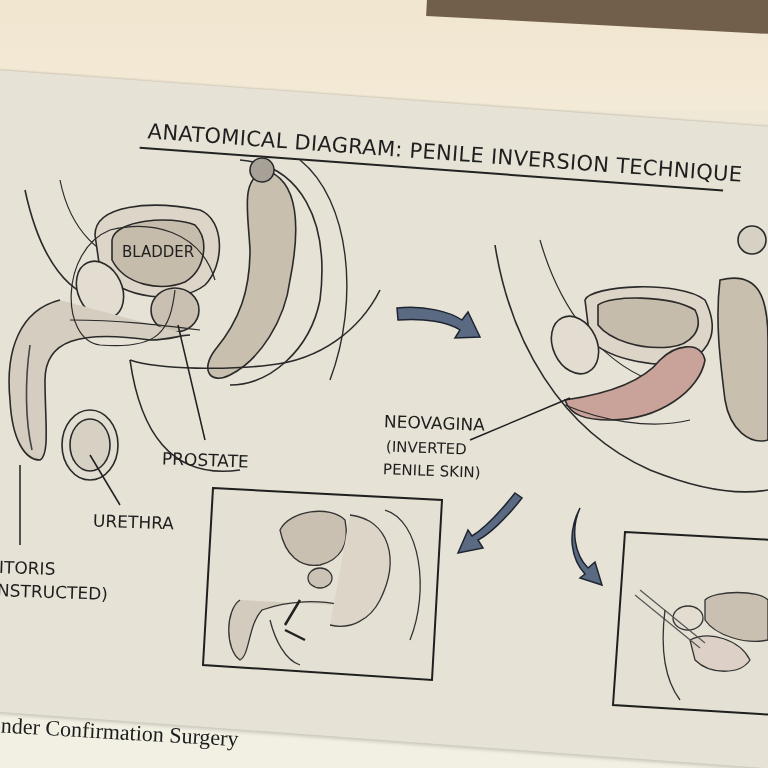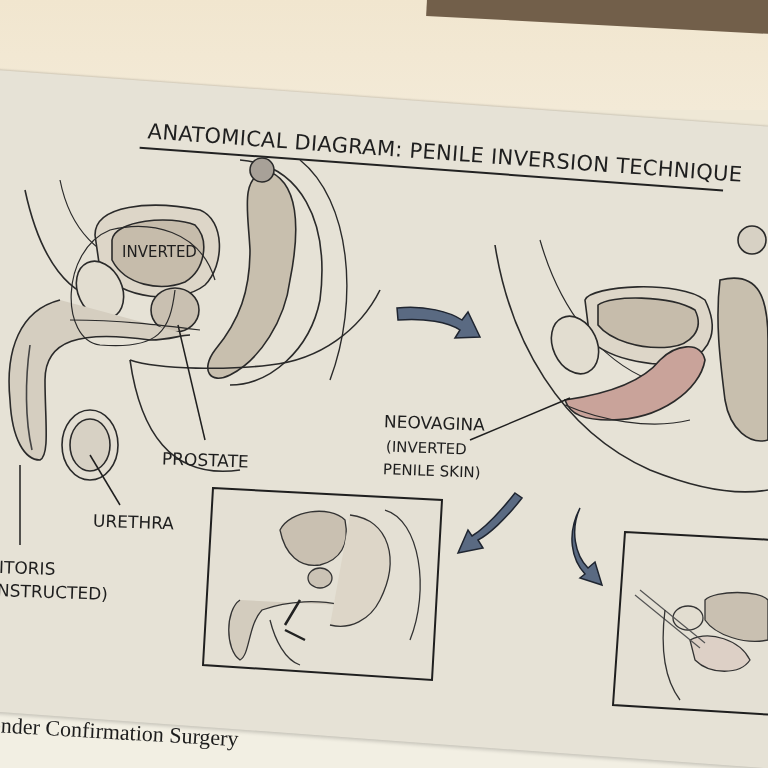--- a/index.html
+++ b/index.html
@@ -134,21 +134,21 @@
     </g>
   </g>
 
   <g fill="#5a6a82" stroke="#1f2530" stroke-width="1.5">
     <path d="M397 308 C425 305 450 312 462 320 L468 312 L480 337 L455 338 L460 330 C448 322 425 318 398 320 Z"></path>
     <path d="M515 493 L522 498 C505 520 488 535 478 540 L483 548 L458 553 L468 530 L472 536 C485 528 500 512 515 493 Z"></path>
     <path d="M580 508 C570 530 575 555 588 568 L595 562 L602 585 L580 578 L585 574 C572 560 566 535 580 508 Z"></path>
   </g>
 </svg>
 
-<div class="label" style="left:122px; top:242px; font-size:15px;">INVERTED</div>
+<div class="label" style="left:122px; top:242px; font-size:15px;">BLADDER</div>
 <div class="label" style="left:162px; top:450px; transform:rotate(2deg);">PROSTATE</div>
 <div class="label" style="left:93px; top:512px; transform:rotate(2deg);">URETHRA</div>
 <div class="label" style="left:-1px; top:558px; transform:rotate(2deg);">ITORIS</div>
 <div class="label" style="left:-3px; top:582px; transform:rotate(2deg);">NSTRUCTED)</div>
 <div class="label" style="left:384px; top:413px; transform:rotate(2deg);">NEOVAGINA</div>
 <div class="label" style="left:386px; top:438px; font-size:15px; transform:rotate(2deg);">(INVERTED</div>
 <div class="label" style="left:383px; top:461px; font-size:15px; transform:rotate(2deg);">PENILE SKIN)</div>
 
 <div class="caption">ender Confirmation Surgery</div>
 

